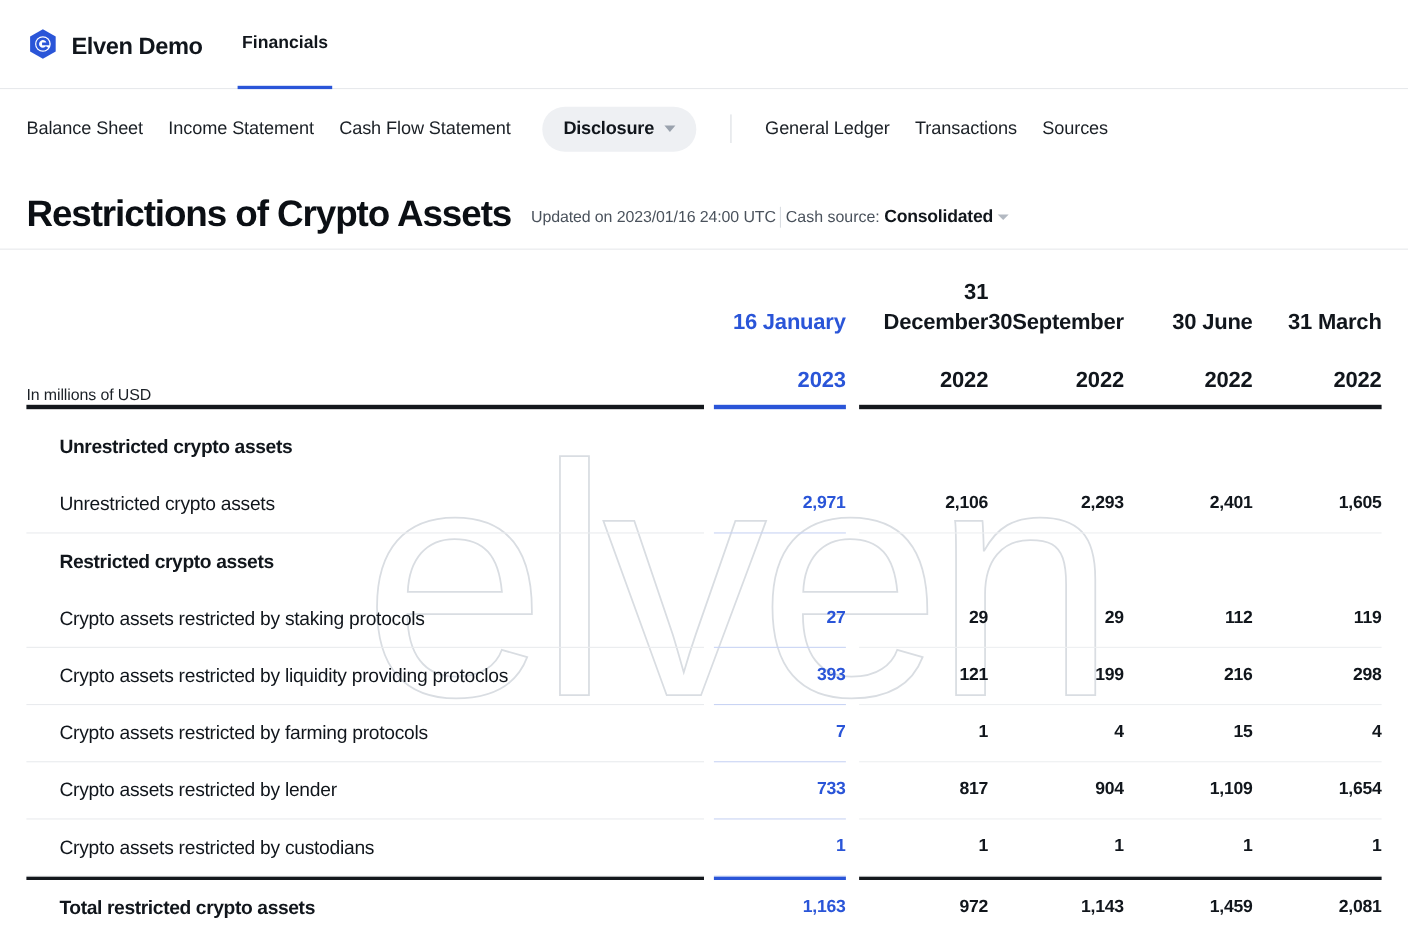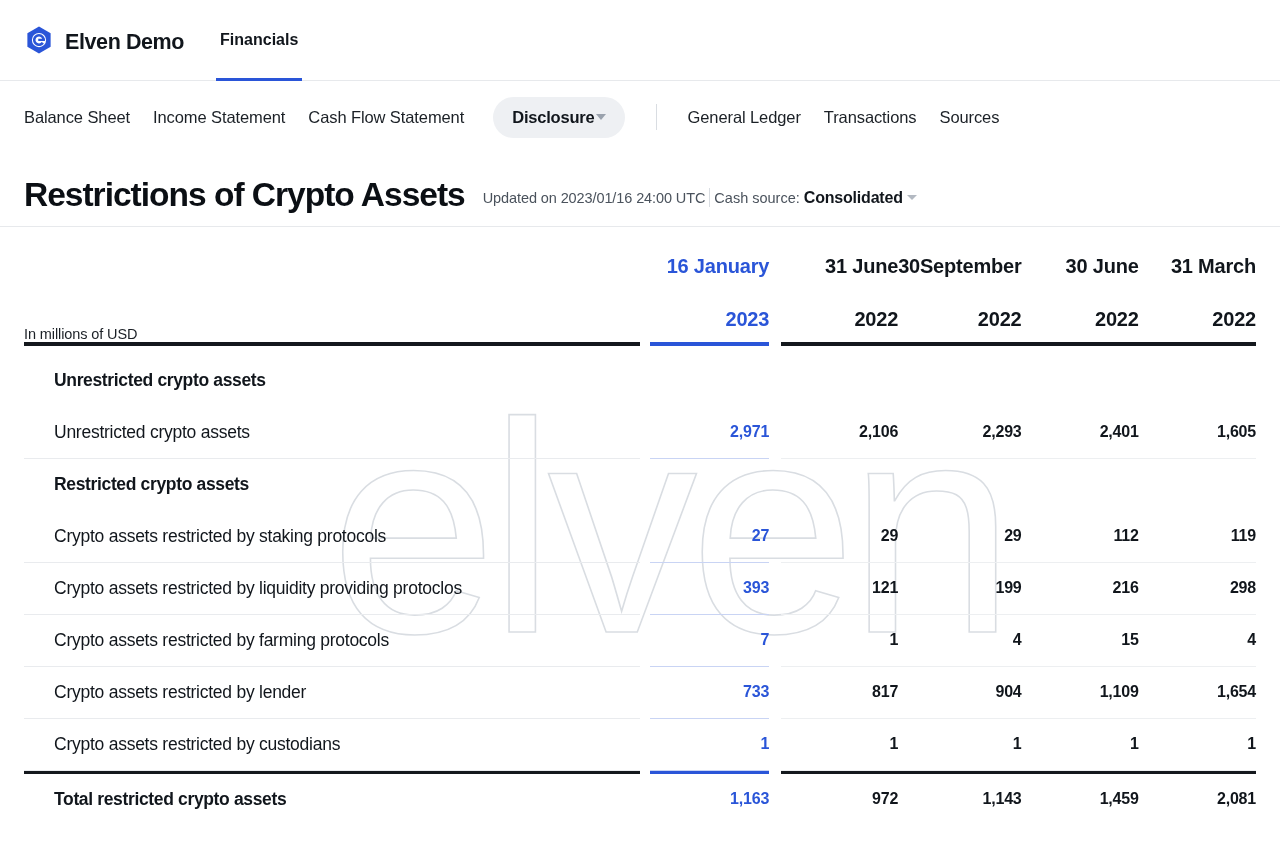--- a/index.html
+++ b/index.html
@@ -40,21 +40,21 @@
   
   .subnav {
     height: 72px; display: flex; align-items: center;
     padding: 0 24px; gap: 23px;
   }
   .subnav-link {
     font-size: 16.5px; color: #1b2026; cursor: pointer; white-space: nowrap;
     letter-spacing: -0.1px;
   }
   .pill {
-    display: inline-flex; align-items: center; gap: 1px;
+    display: inline-flex; align-items: center; gap: 9px;
     background: #eef0f3; border-radius: 22px;
     padding: 11px 19px; cursor: pointer; margin-left: 6px;
   }
   .pill-label { font-size: 16.5px; font-weight: 700; color: #11161c; letter-spacing: -0.2px; }
   .caret { width: 0; height: 0; border-left: 5.5px solid transparent;
            border-right: 5.5px solid transparent; border-top: 6px solid #9aa2ad; }
   .vdiv { width: 1px; height: 26px; background: #d9dde2; margin: 0 8px; }
 
   
   .titlerow {
@@ -204,21 +204,21 @@
     <tbody>
         <tr>
       <th class="hdr-unit">In millions of USD</th>
       <th></th>
       <th class="hdr-col sel">
         <span>16 January</span><br>
         <span>2023</span>
       </th>
       <th></th>
       <th class="hdr-col">
-        <span>31 June</span><br>
+        <span>31 December</span><br>
         <span>2022</span>
       </th>
       <th class="hdr-col">
         <span>30September</span><br>
         <span>2022</span>
       </th>
       <th class="hdr-col">
         <span>30 June</span><br>
         <span>2022</span>
       </th>

